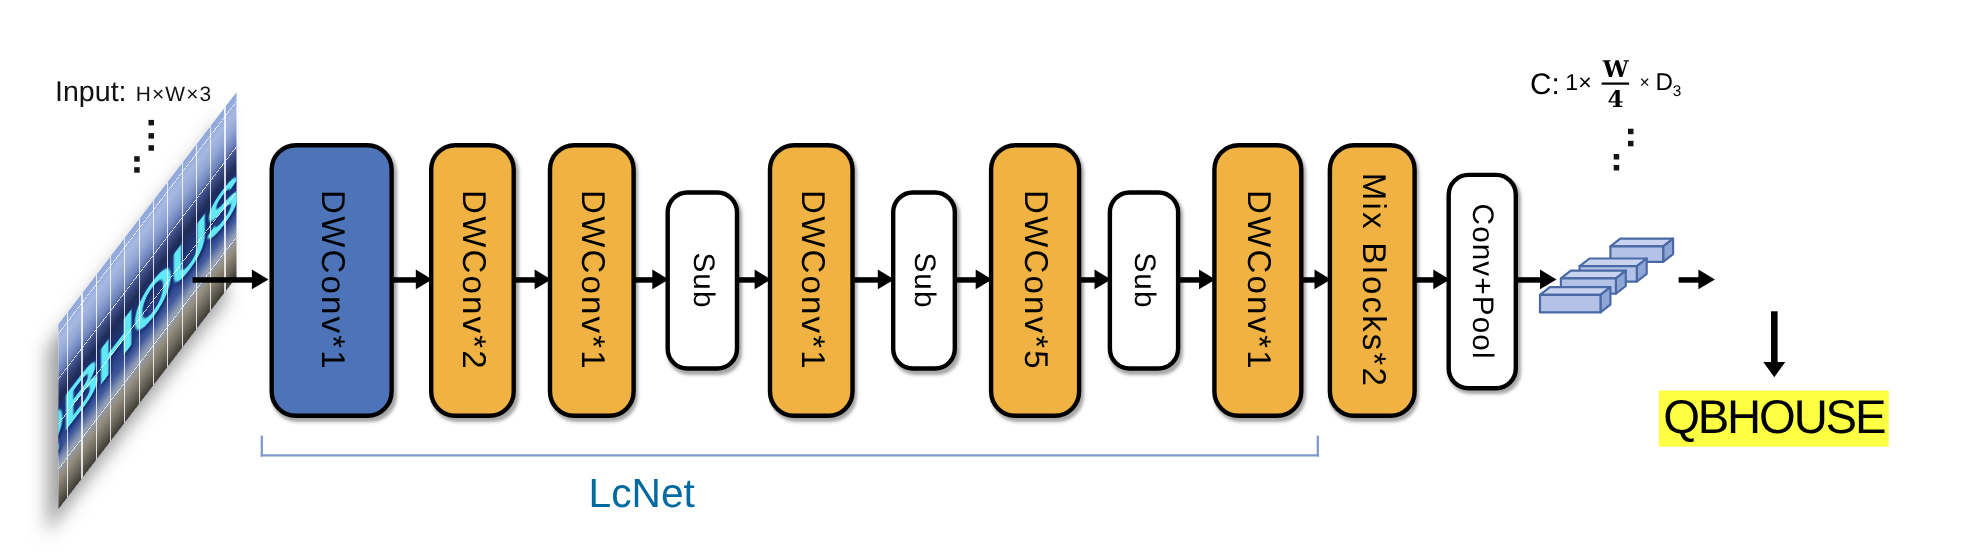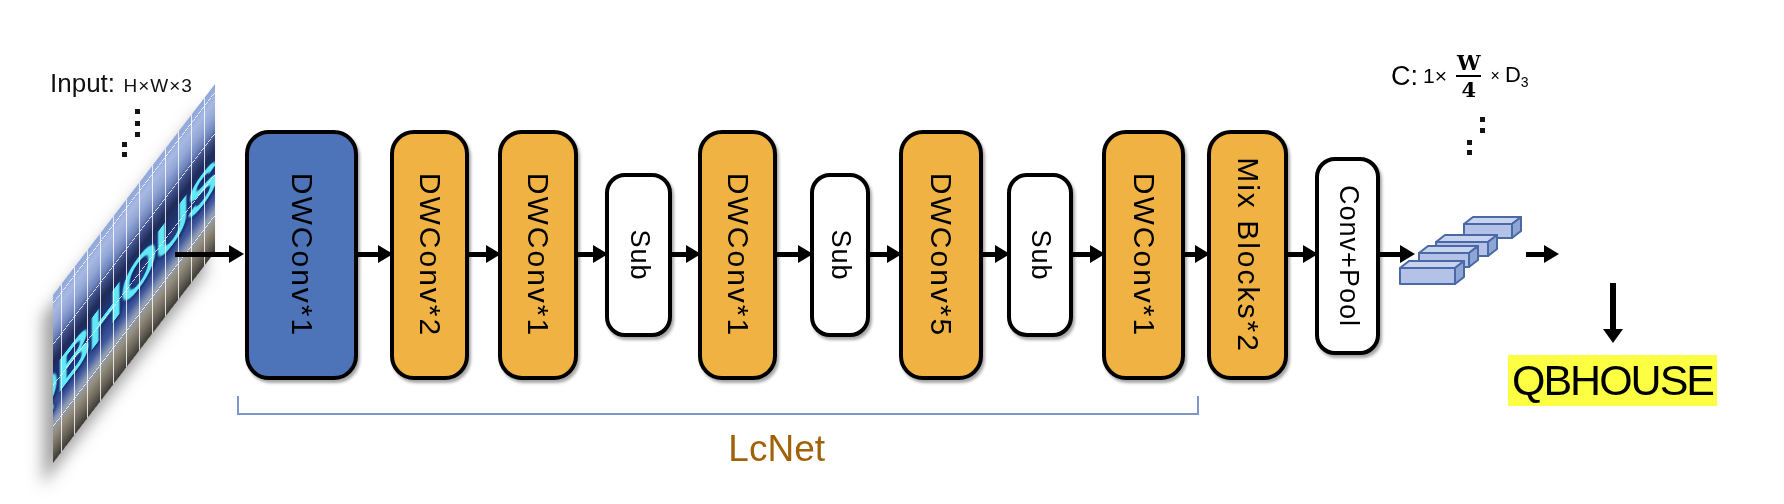--- a/index.html
+++ b/index.html
@@ -63,21 +63,21 @@
   .arrv::after{
     content:'';position:absolute;left:-7px;bottom:-13px;width:0;height:0;
     border-top:14px solid #000;border-left:10px solid transparent;border-right:10px solid transparent;
   }
 
   
   .brace{
     position:absolute;left:237px;top:396px;width:962px;height:19px;
     border-left:2px solid #7d97cb;border-right:2px solid #7d97cb;border-bottom:2px solid #7d97cb;
   }
-  .lcnet{position:absolute;left:535px;top:428px;width:290px;text-align:right;font-size:37px;color:#a16207;}
+  .lcnet{position:absolute;left:535px;top:428px;width:290px;text-align:left;font-size:37px;color:#0369a1;}
 
   
   .c-label{position:absolute;left:1391px;top:52px;display:flex;align-items:center;gap:5px;}
   .c-prefix{font-size:27px;}
   .c-factor{font-size:21px;}
   .frac{display:inline-flex;flex-direction:column;align-items:center;line-height:1;font-family:"DejaVu Serif",serif;font-weight:bold;}
   .frac .num{font-size:21px;padding:0 5px 2px 5px;}
   .frac .den{font-size:21px;border-top:2.5px solid #000;padding:2px 5px 0 5px;}
   .c-times{font-size:16px;}
   .c-dim{font-size:22px;}

